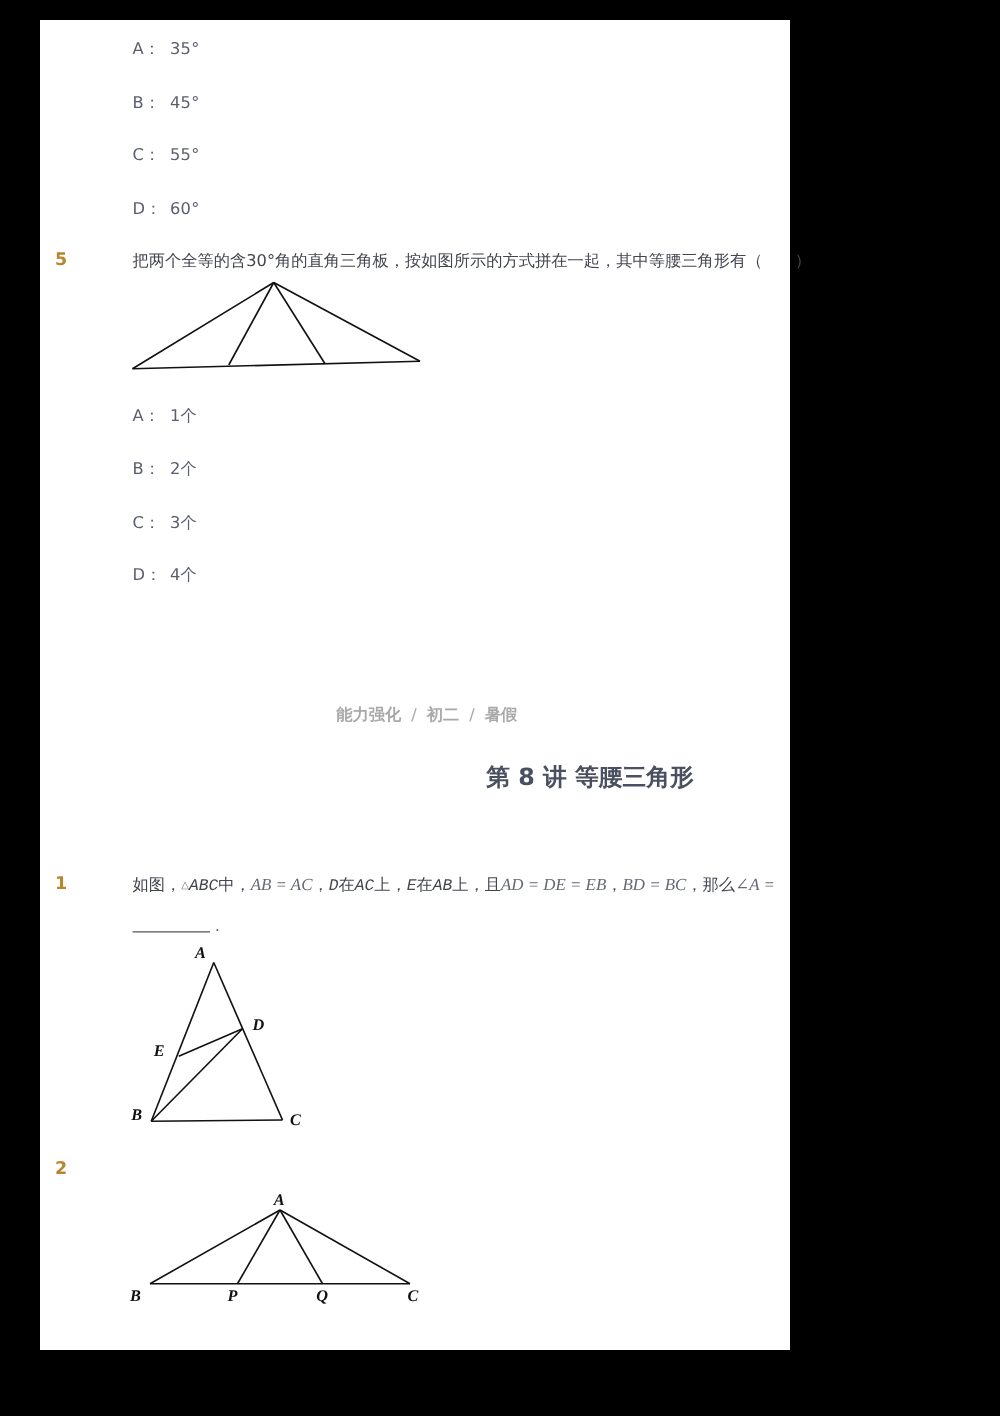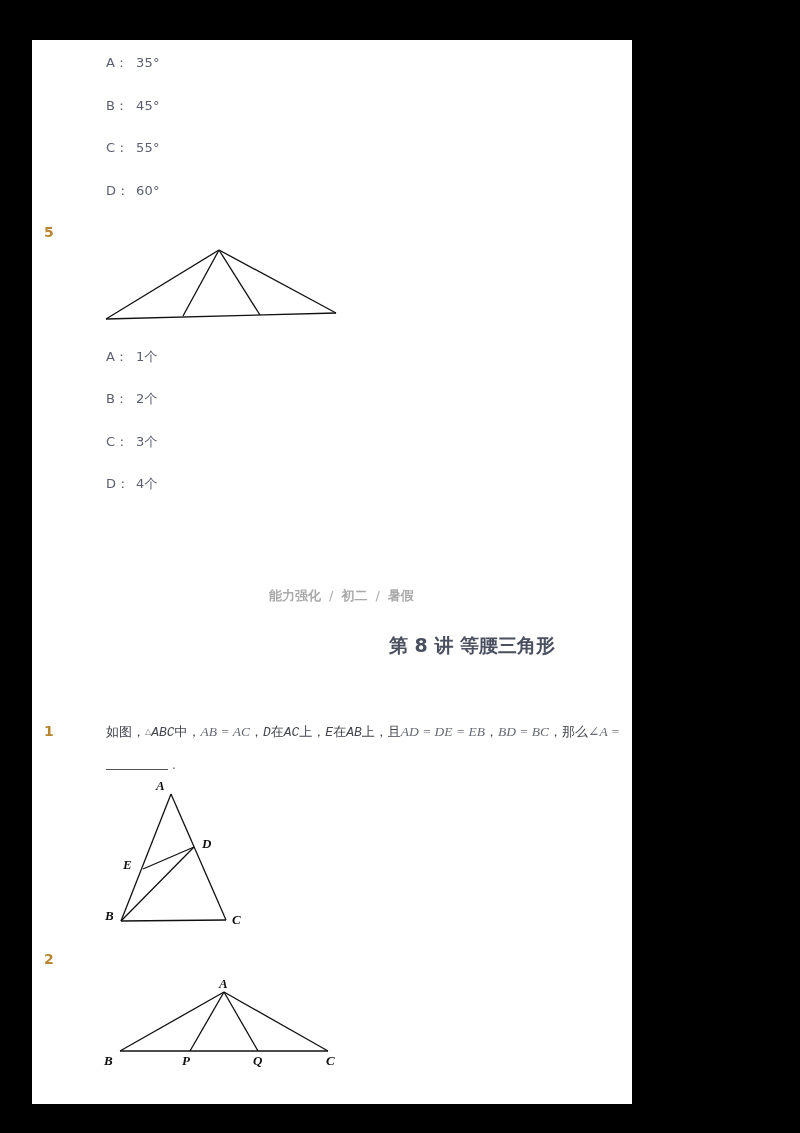--- a/index.html
+++ b/index.html
@@ -10,21 +10,21 @@
     body {
       width: 800px;
       height: 1133px;
       position: relative;
       overflow: hidden;
       font-family: "DejaVu Sans", "Liberation Sans", sans-serif;
     }
     .page {
       position: absolute;
       left: 32px;
-      top: 40px;
+      top: 16px;
       width: 600px;
       height: 1064px;
       background: #ffffff;
     }
     .option {
       position: absolute;
       left: 74px;
       font-size: 13px;
       color: #5a5e6e;
       white-space: nowrap;
@@ -133,20 +133,21 @@
     <span class="letter">B：</span><span>45°</span>
   </div>
   <div class="option" style="top:99px;">
     <span class="letter">C：</span><span>55°</span>
   </div>
   <div class="option" style="top:142px;">
     <span class="letter">D：</span><span>60°</span>
   </div>
 
   <div class="qnum" style="top:184px;">5</div>
+  <div class="qtext" style="top:184px;">把两个全等的含30°角的直角三角板，按如图所示的方式拼在一起，其中等腰三角形有（　　）</div>
 
   <svg class="fig" width="736" height="1064">
     <g stroke="#111" stroke-width="1.3" fill="none">
 
       <line x1="74" y1="279" x2="187" y2="210"></line>
       <line x1="187" y1="210" x2="304" y2="273"></line>
       <line x1="74" y1="279" x2="304" y2="273"></line>
 
       <line x1="187" y1="210" x2="151" y2="276"></line>
       <line x1="187" y1="210" x2="228" y2="275"></line>

